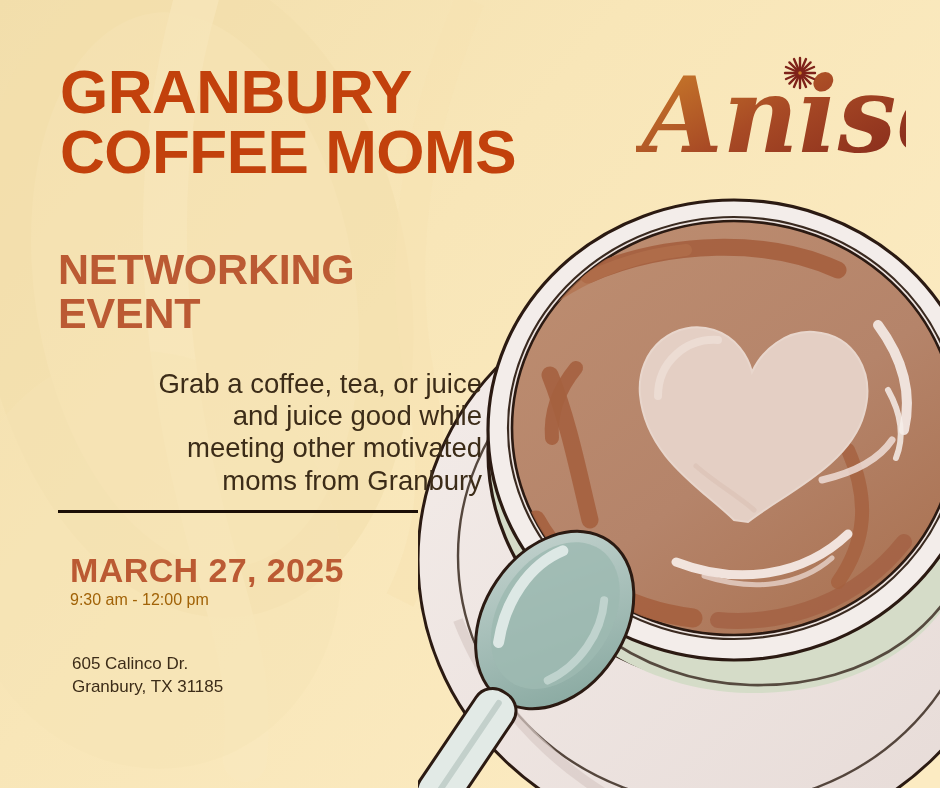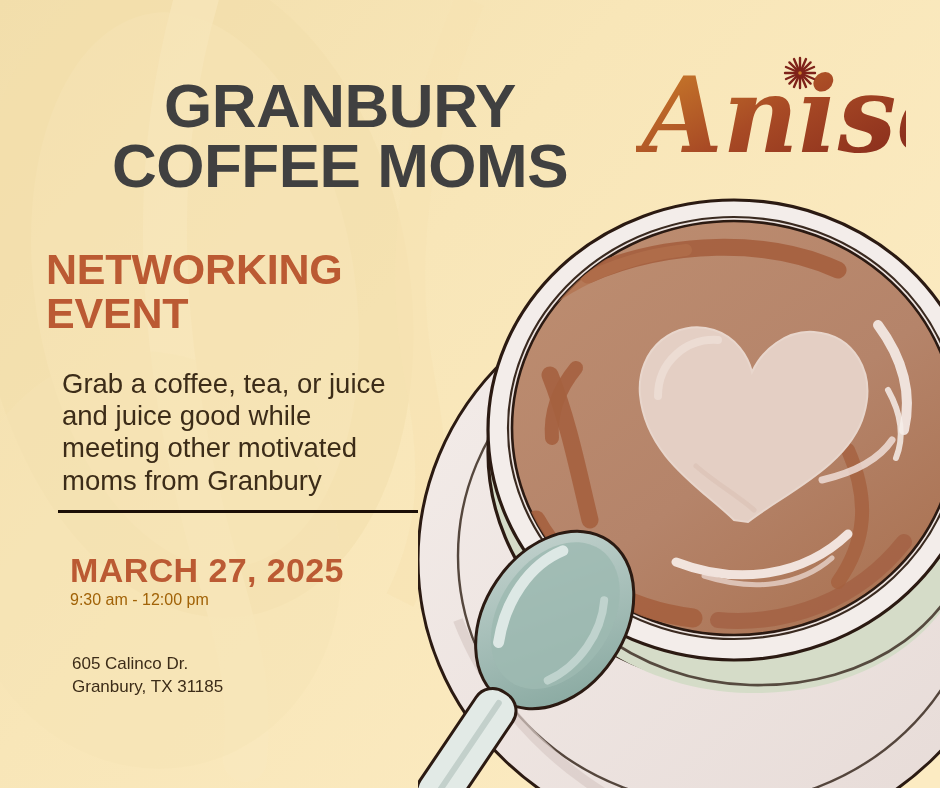--- a/index.html
+++ b/index.html
@@ -15,49 +15,49 @@
   }
 
   
   .bg-layer{position:absolute;inset:0;overflow:hidden;}
   .bg-svg{position:absolute;left:0;top:0;width:940px;height:788px;}
 
   
   .content{position:absolute;left:0;top:0;width:640px;height:788px;}
 
   .title{
-    position:absolute;left:60px;top:34px;width:560px;
-    color:#404040;
+    position:absolute;left:60px;top:20px;width:560px;
+    color:#c2410c;
     font-family:"Liberation Sans", sans-serif;
     font-weight:bold;
     font-size:62px;
     line-height:0.98;
     letter-spacing:-0.5px;
     text-transform:uppercase;
-    text-align:center;
   }
   .title .l2{display:block;}
 
   .subtitle{
-    position:absolute;left:46px;top:212px;width:470px;
+    position:absolute;left:58px;top:212px;width:470px;
     color:#BB5A33;
     font-weight:bold;
     font-size:43px;
     line-height:1.02;
     letter-spacing:-0.2px;
     text-transform:uppercase;
   }
   .subtitle .l2{display:block;}
 
   .blurb{
     position:absolute;left:62px;top:340px;width:420px;
     color:#3C2C18;
     font-size:27.5px;
     line-height:1.18;
     font-weight:400;
+    text-align:right;
   }
   .blurb span{display:block;}
 
   .divider{
     position:absolute;left:58px;top:510px;width:360px;height:3px;
     background:#1B0E06;
   }
 
   .date{
     position:absolute;left:70px;top:551px;

